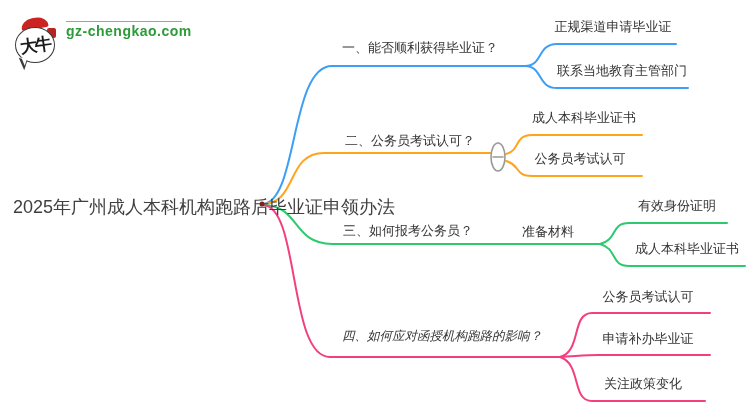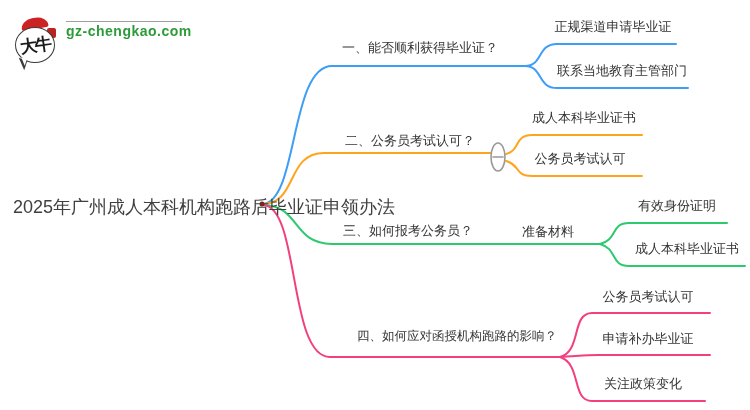--- a/index.html
+++ b/index.html
@@ -119,18 +119,18 @@
 
   <div class="node" style="left:410px;top:133px;">二、公务员考试认可？</div>
   <div class="node" style="left:584px;top:110px;">成人本科毕业证书</div>
   <div class="node" style="left:580px;top:151px;">公务员考试认可</div>
 
   <div class="node" style="left:408px;top:223px;">三、如何报考公务员？</div>
   <div class="node" style="left:548px;top:224px;">准备材料</div>
   <div class="node" style="left:677px;top:198px;">有效身份证明</div>
   <div class="node" style="left:687px;top:241px;">成人本科毕业证书</div>
 
-  <div class="node" style="left:457px;top:328px;font-size:12.5px;">四、如何应对函授机构跑路的影响？</div>
+  <div class="node" style="left:442px;top:328px;font-size:12.5px;font-style:italic;">四、如何应对函授机构跑路的影响？</div>
   <div class="node" style="left:648px;top:289px;">公务员考试认可</div>
   <div class="node" style="left:648px;top:331px;">申请补办毕业证</div>
   <div class="node" style="left:643px;top:376px;">关注政策变化</div>
 
 </div>
 
 </body></html>

